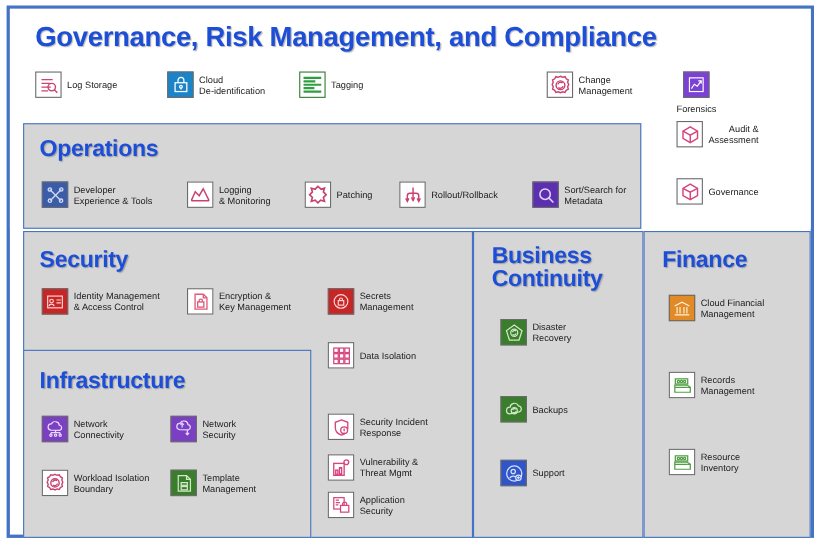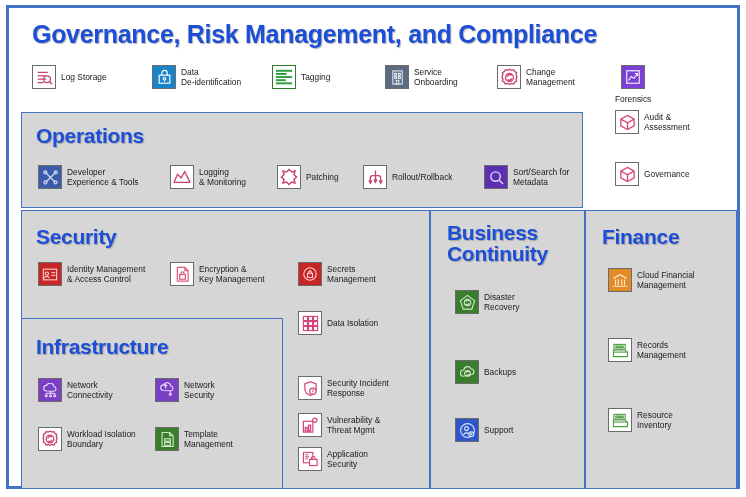--- a/index.html
+++ b/index.html
@@ -105,55 +105,39 @@
     <span class="ico f-blue">
       <svg width="15" height="16" viewBox="0 0 16 18">
           <g stroke="#ffffff" stroke-width="1.3" fill="none">
         <rect x="2" y="7" width="12" height="9"></rect>
             <path d="M5 7V4.5a3 3 0 0 1 6 0V7"></path>
         <circle cx="8" cy="11" r="1.4"></circle>
             <line x1="8" y1="12.4" x2="8" y2="14"></line>
           </g>
         </svg>
     </span>
-    <span class="lbl">Data
+    <span class="lbl">Cloud
 De-identification</span>
   </div>
 
   <div class="item" style="left:272px;top:65px;">
     <span class="ico f-green" style="border-color:#2f7a2f;">
       <svg width="18" height="17" viewBox="0 0 20 19">
           <g stroke="#2f9e3f" stroke-width="2.2">
         <line x1="1" y1="2" x2="19" y2="2"></line>
             <line x1="1" y1="5.5" x2="13" y2="5.5"></line>
         <line x1="1" y1="9" x2="19" y2="9"></line>
             <line x1="1" y1="12.5" x2="12" y2="12.5"></line>
         <line x1="1" y1="16" x2="19" y2="16"></line>
           </g>
         </svg>
     </span>
     <span class="lbl">Tagging</span>
   </div>
 
-  <div class="item" style="left:385px;top:65px;">
-    <span class="ico f-slate">
-      <svg width="15" height="17" viewBox="0 0 16 18">
-          <g fill="none" stroke="#e9edf3" stroke-width="1.1">
-        <rect x="3" y="2" width="10" height="14"></rect>
-        <rect x="5" y="4.5" width="2" height="2"></rect>
-            <rect x="9" y="4.5" width="2" height="2"></rect>
-        <rect x="5" y="8" width="2" height="2"></rect>
-            <rect x="9" y="8" width="2" height="2"></rect>
-        <rect x="6.6" y="12" width="2.8" height="4"></rect>
-          </g>
-        </svg>
-    </span>
-    <span class="lbl">Service
-Onboarding</span>
-  </div>
 
   <div class="item" style="left:497px;top:65px;">
     <span class="ico f-white">
       <svg width="19" height="19" viewBox="0 0 20 20">
           <g stroke="#c9436f" stroke-width="1.4" fill="none">
         <path d="M10 1.4l2.2 1 2.2-.6 1.1 2 2 1.1-.6 2.2 1 2.2-1 2.2.6 2.2-2 1.1-1.1 2-2.2-.6-2.2 1-2.2-1-2.2.6-1.1-2-2-1.1.6-2.2-1-2.2 1-2.2-.6-2.2 2-1.1 1.1-2 2.2.6z"></path>
         <circle cx="10" cy="10" r="4.2"></circle>
         <path d="M7.5 9.2a2.8 2.8 0 0 1 4.6-1.3M12.5 10.8a2.8 2.8 0 0 1-4.6 1.3"></path>
           </g>
         </svg>
@@ -168,21 +152,21 @@
           <g stroke="#ffffff" stroke-width="1.2" fill="none">
         <rect x="2" y="2" width="14" height="14"></rect>
         <polyline points="4,13 7,8.5 10,10.5 14,5"></polyline>
             <polyline points="11,5 14,5 14,8"></polyline>
           </g>
         </svg>
     </span>
     <span class="lbl">Forensics</span>
   </div>
 
-  <div class="item" style="left:615px;top:110px;">
+  <div class="item" style="left:615px;top:110px;text-align:right;">
     <span class="ico f-white">
       <svg width="17" height="17" viewBox="0 0 18 18">
           <g stroke="#d6457d" stroke-width="1.4" fill="none">
         <polygon points="9,1.5 16,5.5 16,12.5 9,16.5 2,12.5 2,5.5"></polygon>
         <polyline points="2,5.5 9,9.3 16,5.5"></polyline>
             <line x1="9" y1="9.3" x2="9" y2="16.5"></line>
           </g>
         </svg>
     </span>
     <span class="lbl">Audit &amp;

